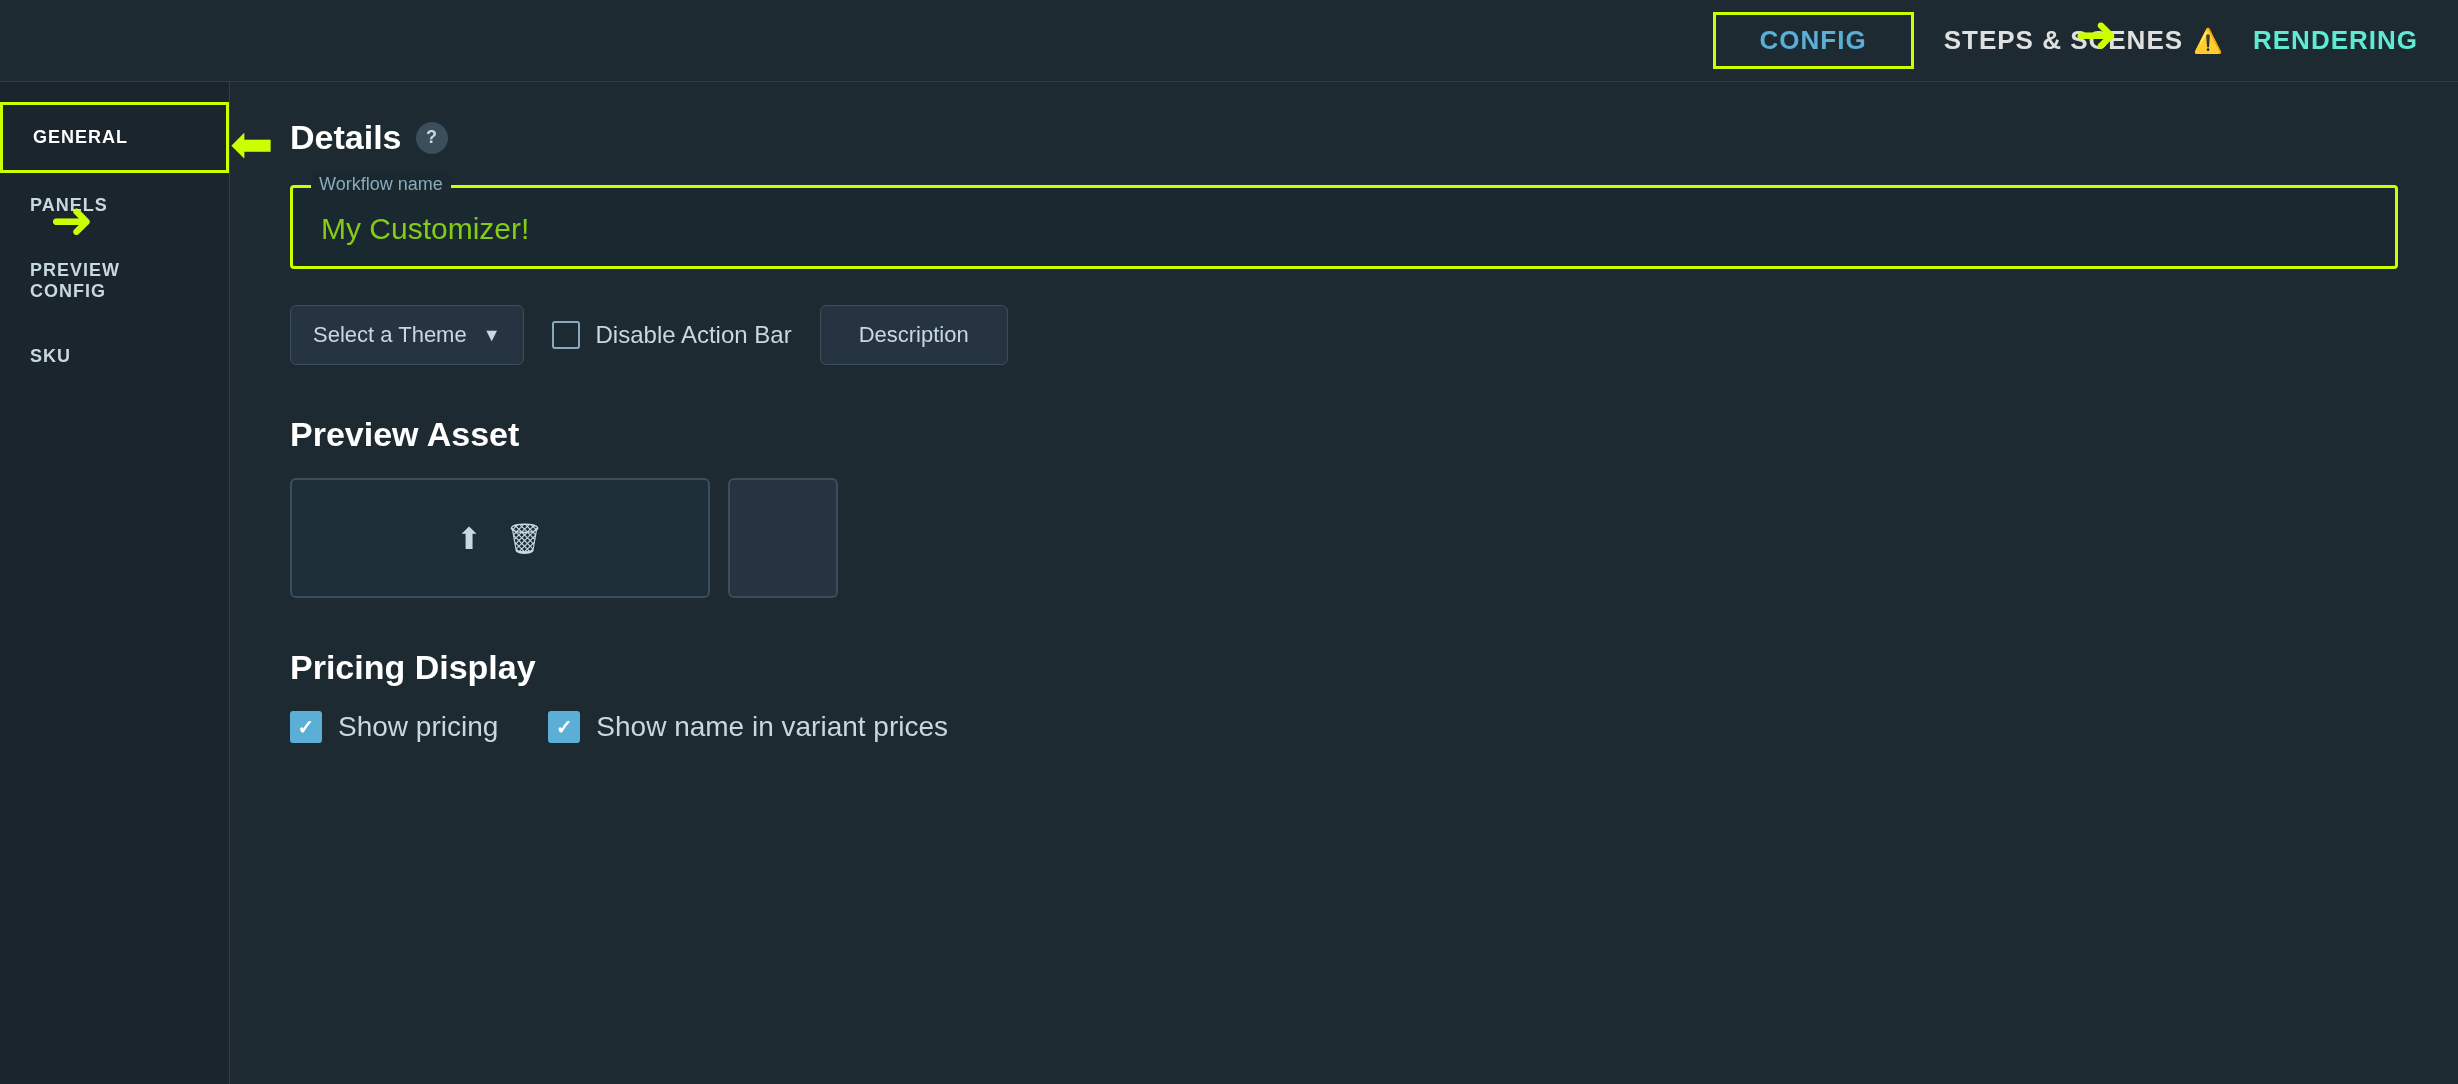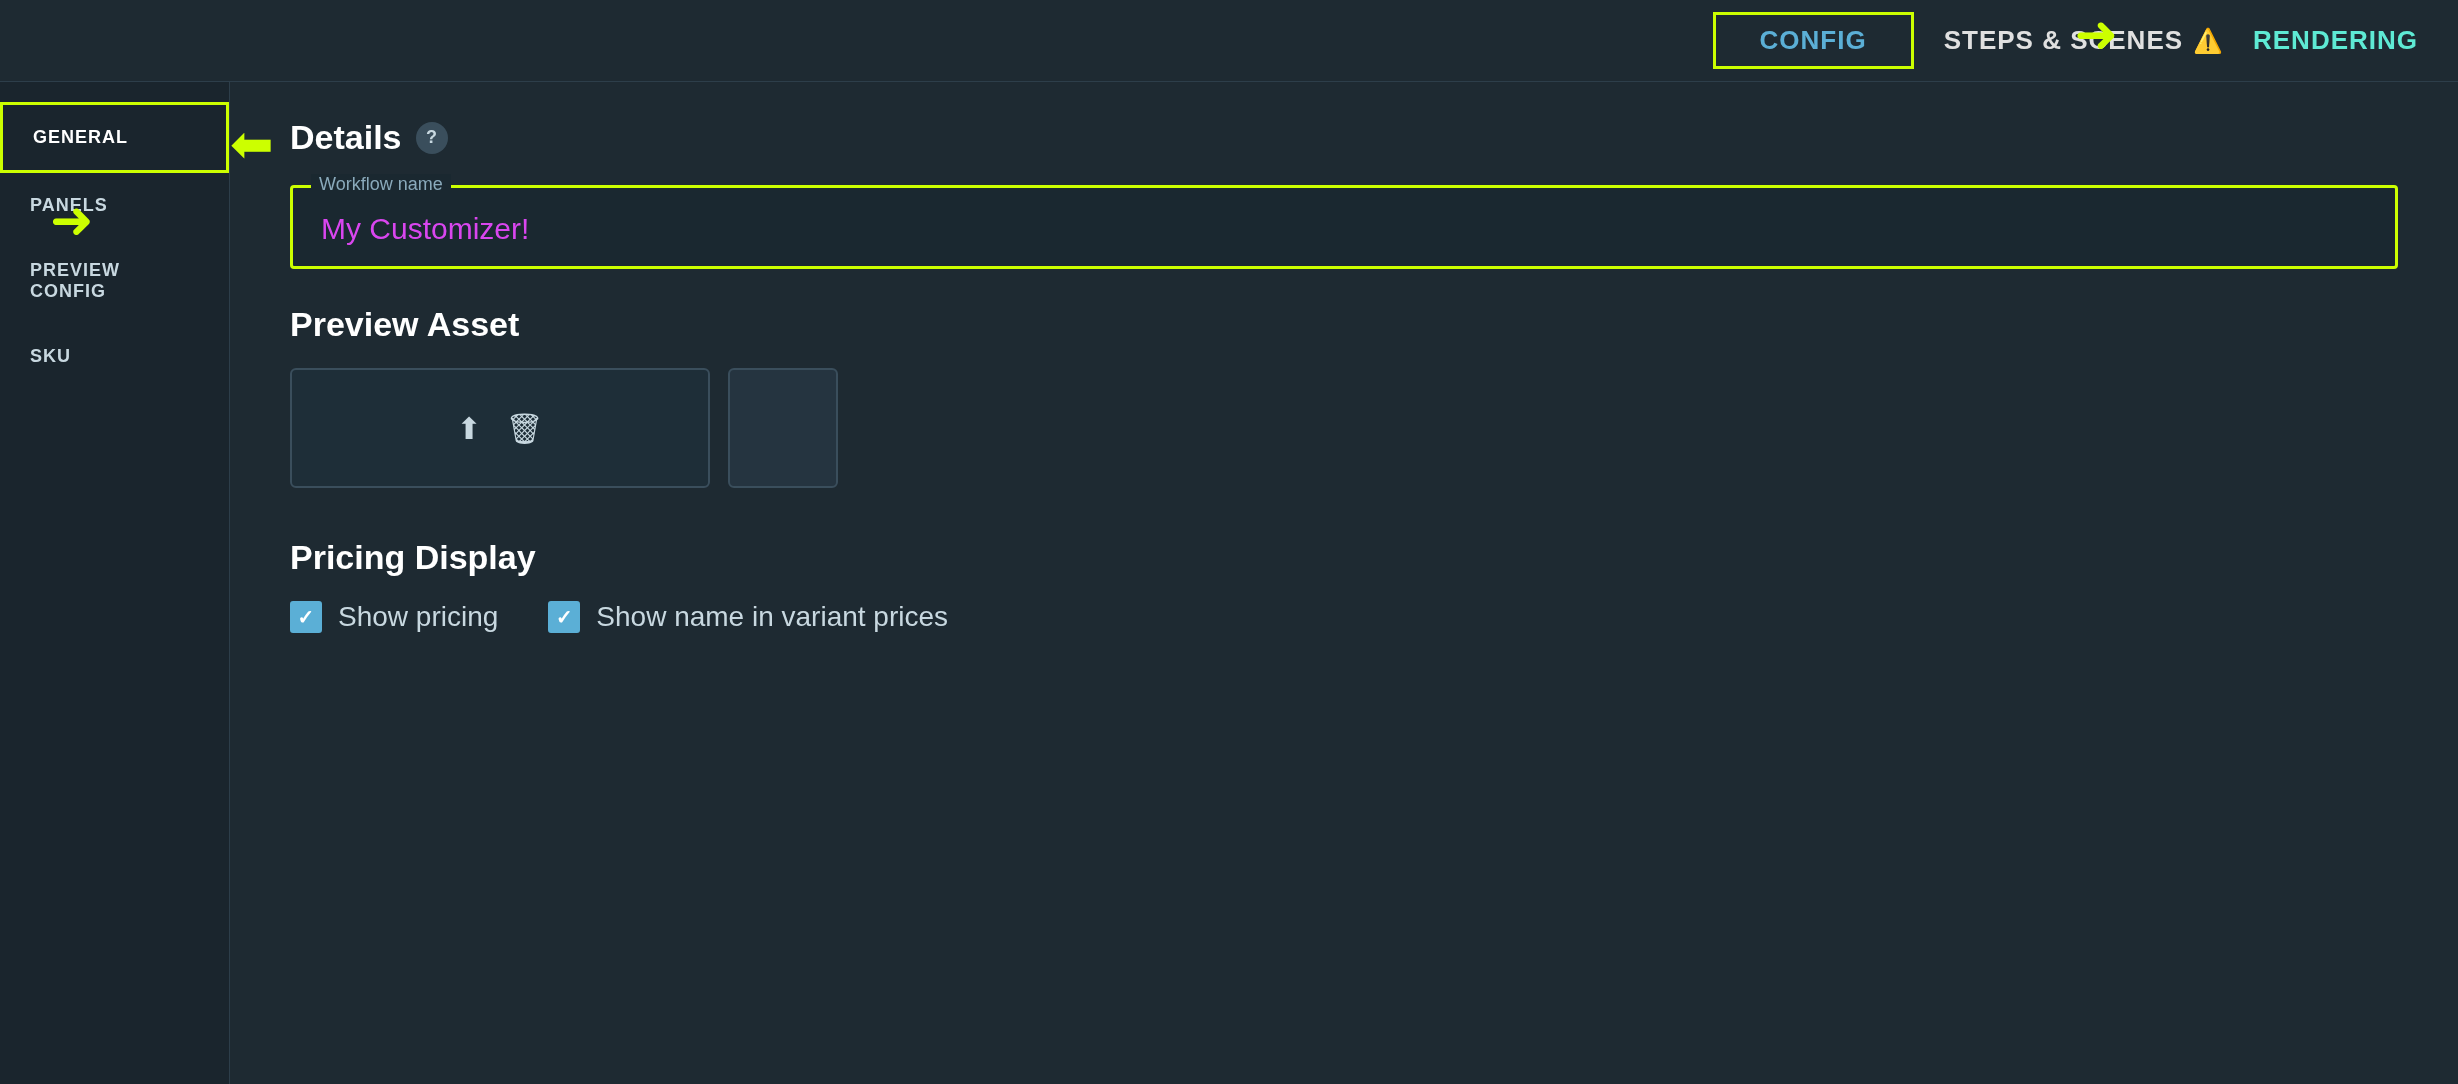--- a/index.html
+++ b/index.html
@@ -157,21 +157,21 @@
       padding: 0 8px;
       font-size: 18px;
       color: #8aaabb;
     }
 
     .workflow-name-input {
       background: transparent;
       border: none;
       outline: none;
       font-size: 30px;
-      color: #d946ef;
+      color: #84cc16;
       font-weight: 400;
       width: 100%;
       selection-color: #5bafd6;
     }
 
     .workflow-name-input::selection {
       background: #5bafd6;
       color: #fff;
     }
 
@@ -341,20 +341,34 @@
     <div class="section-title">
       <span>Details</span>
       <span class="help-icon">?</span>
     </div>
 
     <div class="workflow-name-box">
       <span class="workflow-name-label">Workflow name</span>
       <input class="workflow-name-input" type="text" value="My Customizer!" style="">
     </div>
 
+    <div class="controls-row">
+
+      <div class="theme-select">
+        <span>Select a Theme</span>
+        <span class="chevron-down">▼</span>
+      </div>
+
+      <div class="disable-action-bar">
+        <div class="checkbox-box"></div>
+        <span>Disable Action Bar</span>
+      </div>
+
+      <button class="description-btn">Description</button>
+    </div>
 
     <div class="preview-asset-title">Preview Asset</div>
 
     <div class="asset-upload-row">
       <div class="asset-upload-box">
         <button class="icon-btn">⬆</button>
         <button class="icon-btn">🗑</button>
       </div>
       <div class="asset-thumb"></div>
     </div>

